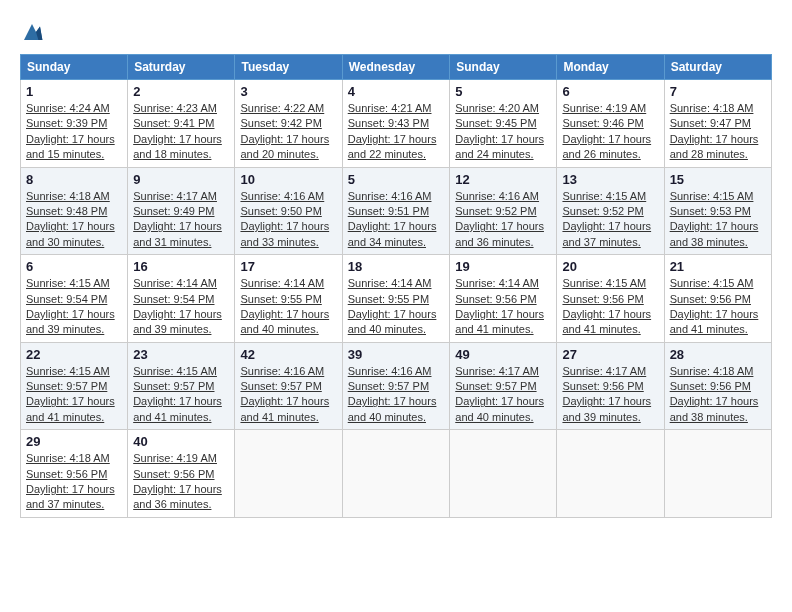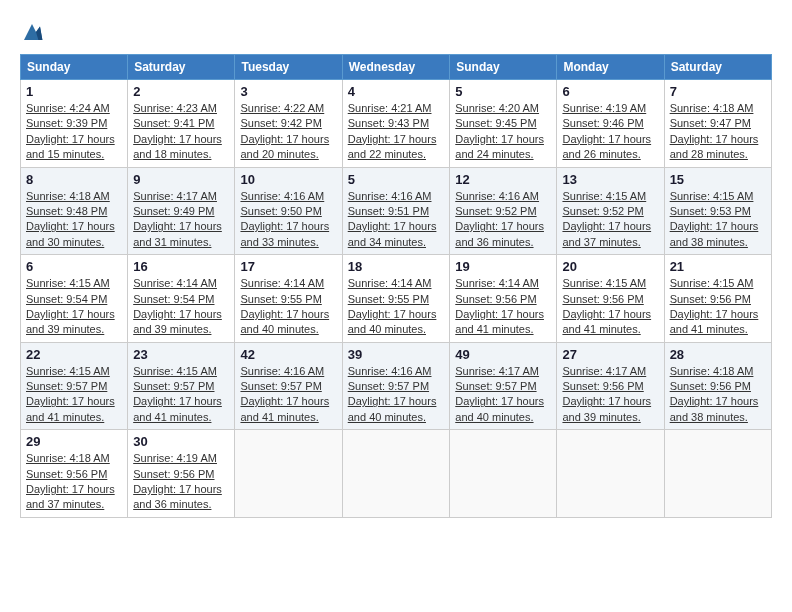--- a/index.html
+++ b/index.html
@@ -312,21 +312,21 @@
       </td>
         </tr>
         <tr class="last-row">
           <td>
         <span class="day-number">29</span>
         <div class="day-info">
           Sunrise: 4:18 AM<br>Sunset: 9:56 PM<br>Daylight: 17 hours and 37 minutes.
         </div>
       </td>
           <td>
-        <span class="day-number">30</span>
+        <span class="day-number">40</span>
         <div class="day-info">
           Sunrise: 4:19 AM<br>Sunset: 9:56 PM<br>Daylight: 17 hours and 36 minutes.
         </div>
       </td>
           <td class="empty-cell"></td>
           <td class="empty-cell"></td>
           <td class="empty-cell"></td>
           <td class="empty-cell"></td>
           <td class="empty-cell"></td>
         </tr>

